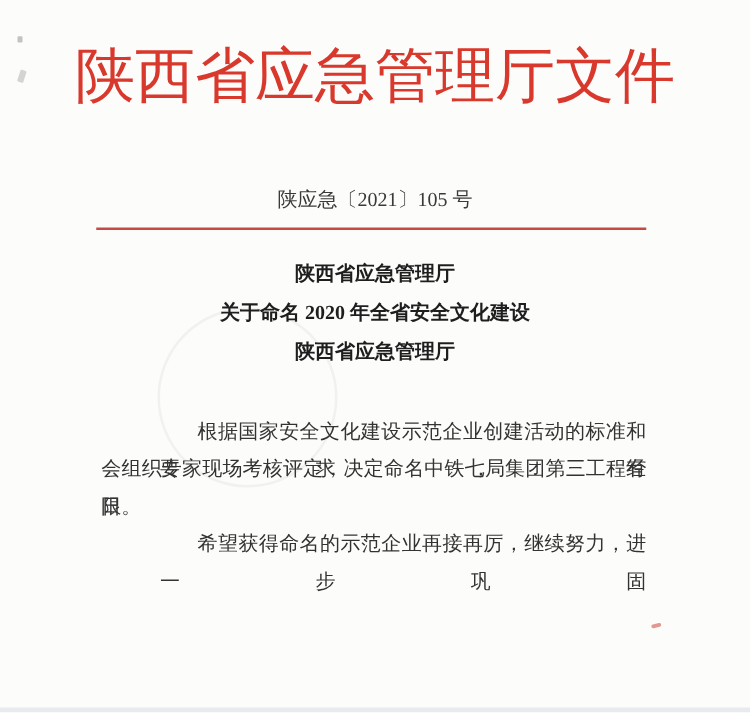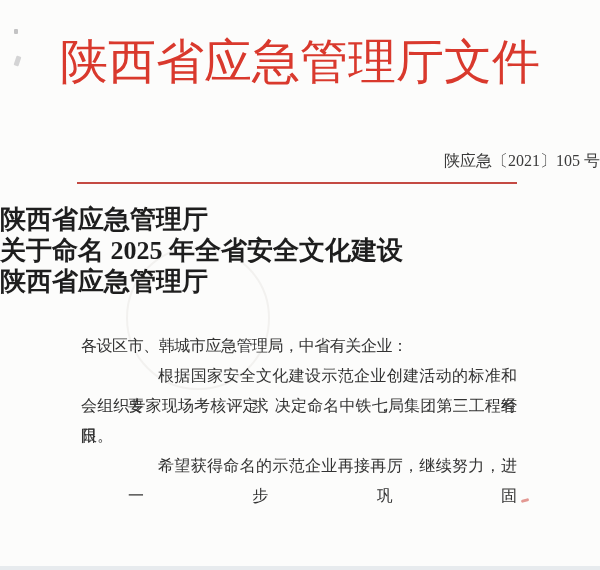--- a/index.html
+++ b/index.html
@@ -62,40 +62,40 @@
     line-height: 64px;
     font-weight: normal;
     letter-spacing: 0px;
     color: #d9392d;
   }
   .doc-number {
     position: absolute;
     top: 150px;
     left: 0;
     width: 100%;
-    text-align: right;
+    text-align: center;
     font-size: 16px;
     line-height: 22px;
     color: #3a3a3a;
   }
   .red-line {
     position: absolute;
     top: 182px;
     left: 77px;
     width: 440px;
     height: 2px;
     background: #c44a43;
   }
   .doc-title {
     position: absolute;
     top: 204px;
     left: 0;
     width: 100%;
-    text-align: left;
-    font-size: 26px;
+    text-align: center;
+    font-size: 16px;
     line-height: 31px;
     font-weight: bold;
     color: #1e1e1e;
   }
   .body-text {
     position: absolute;
     top: 331px;
     left: 81px;
     width: 436px;
     font-size: 16px;
@@ -126,26 +126,25 @@
   <div class="speck speck-2"></div>
 
   <div class="header-title">陕西省应急管理厅文件</div>
 
   <div class="doc-number">陕应急〔2021〕105 号</div>
 
   <div class="red-line"></div>
 
   <div class="doc-title">
     <div>陕西省应急管理厅</div>
-    <div>关于命名 2025 年全省安全文化建设</div>
+    <div>关于命名 2020 年全省安全文化建设</div>
     <div>陕西省应急管理厅</div>
   </div>
 
   <div class="body-text">
-    <div class="line salutation">各设区市、韩城市应急管理局，中省有关企业：</div>
     <div class="line indent justify">根据国家安全文化建设示范企业创建活动的标准和要求，经</div>
     <div class="line justify">会组织专家现场考核评定，决定命名中铁七局集团第三工程有限</div>
     <div class="line">日。</div>
     <div class="line indent justify">希望获得命名的示范企业再接再厉，继续努力，进一步巩固</div>
   </div>
 
   <div class="red-speck"></div>
   <div class="bottom-edge"></div>
 
 </div>

